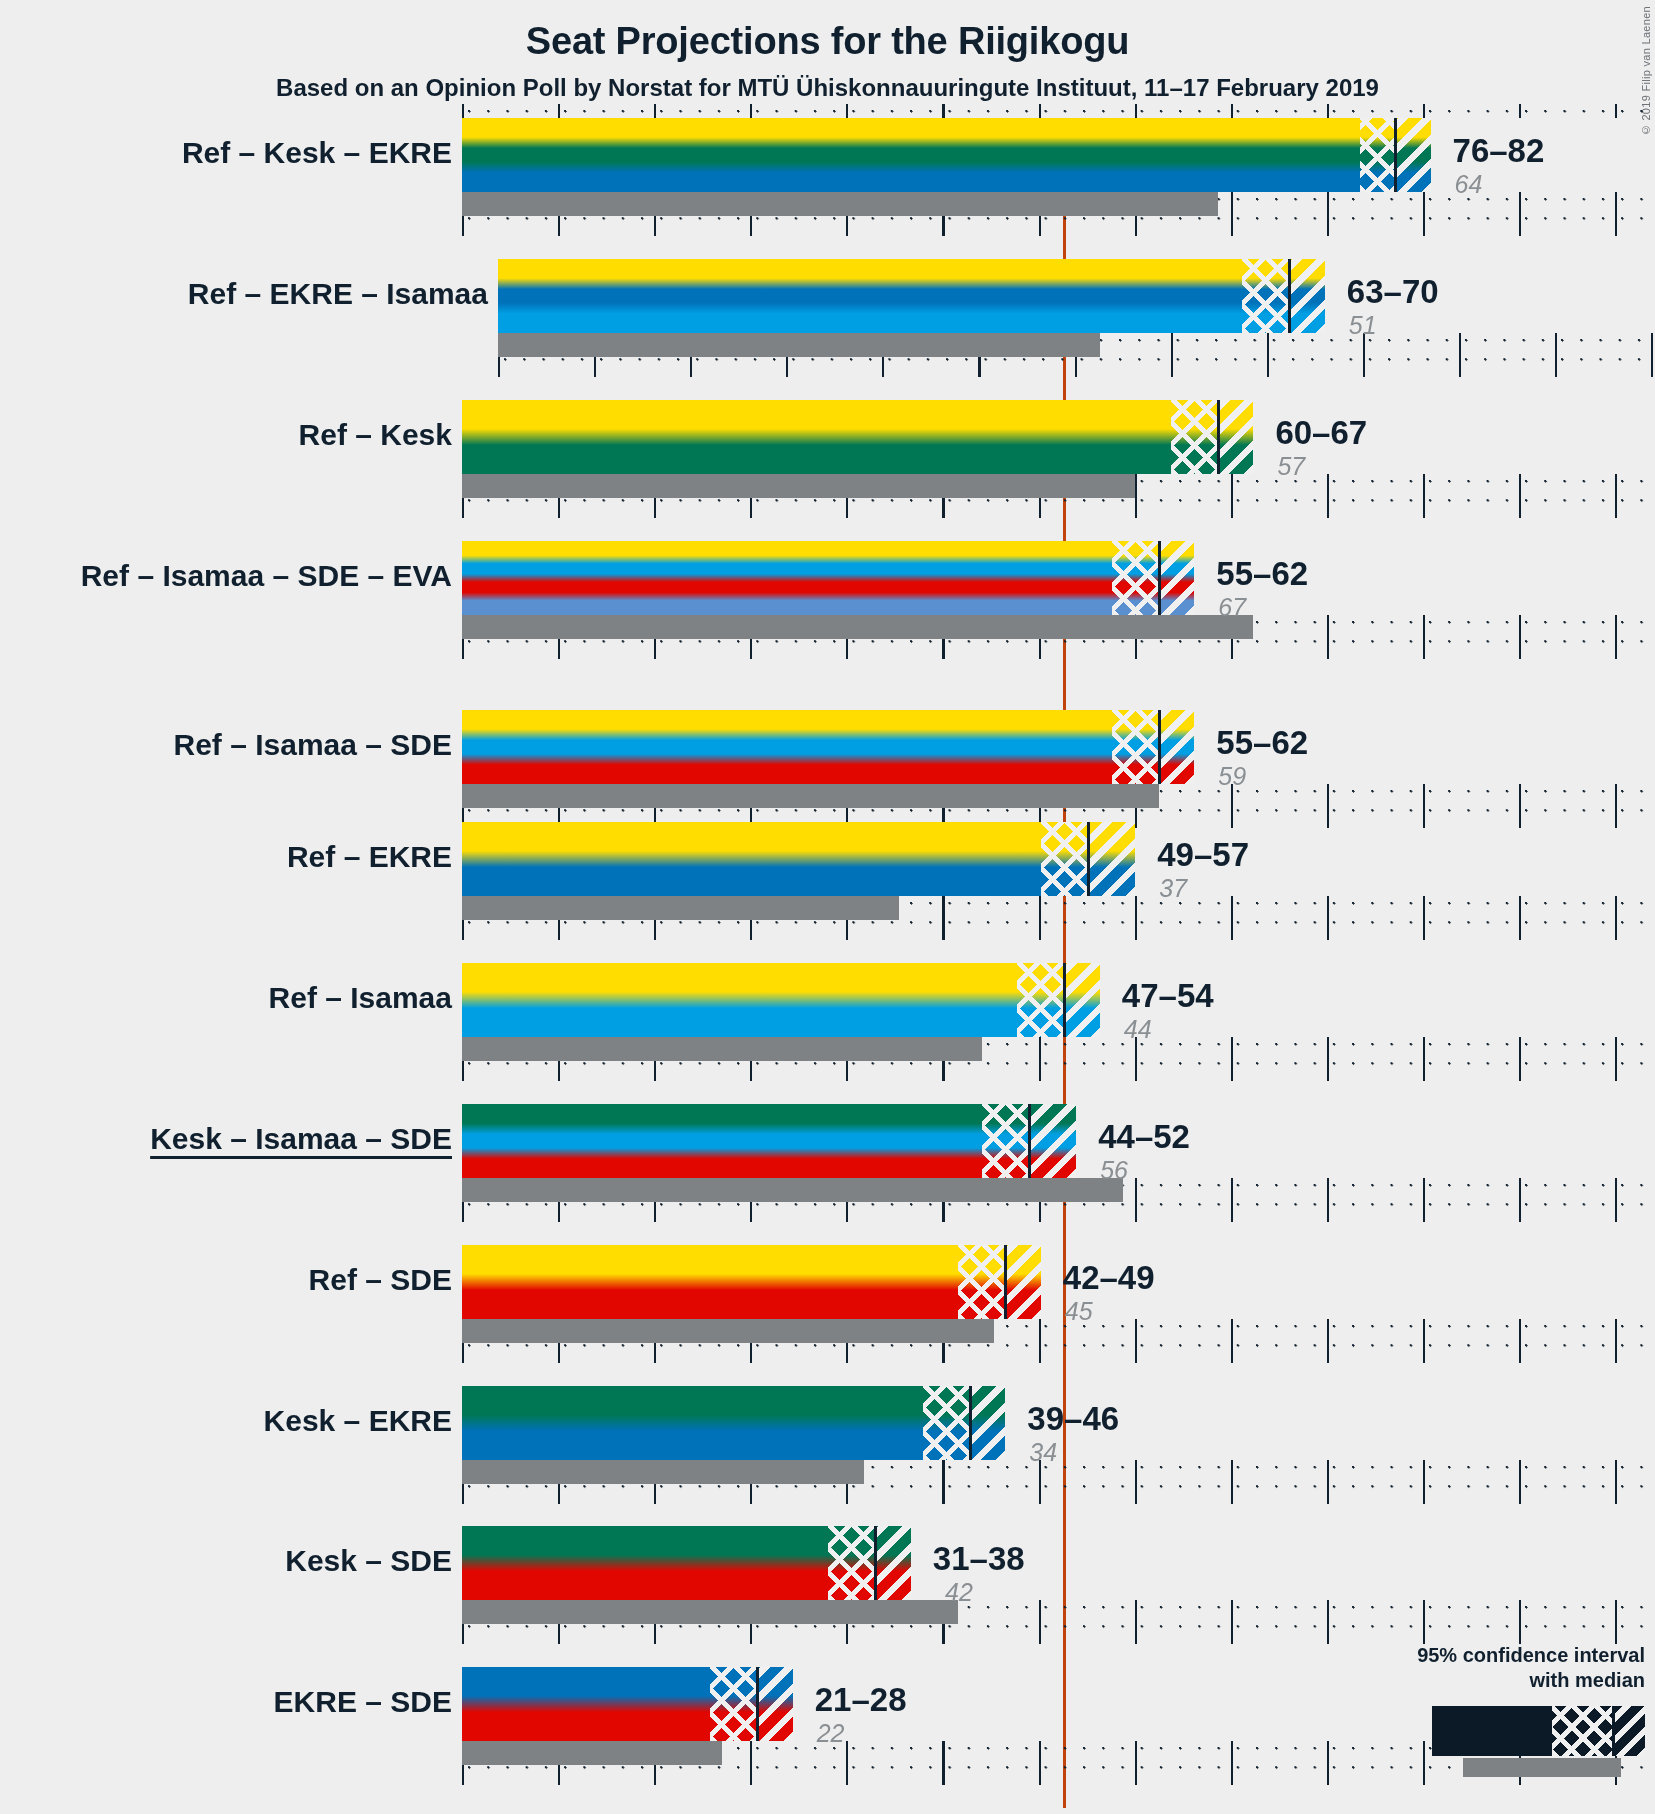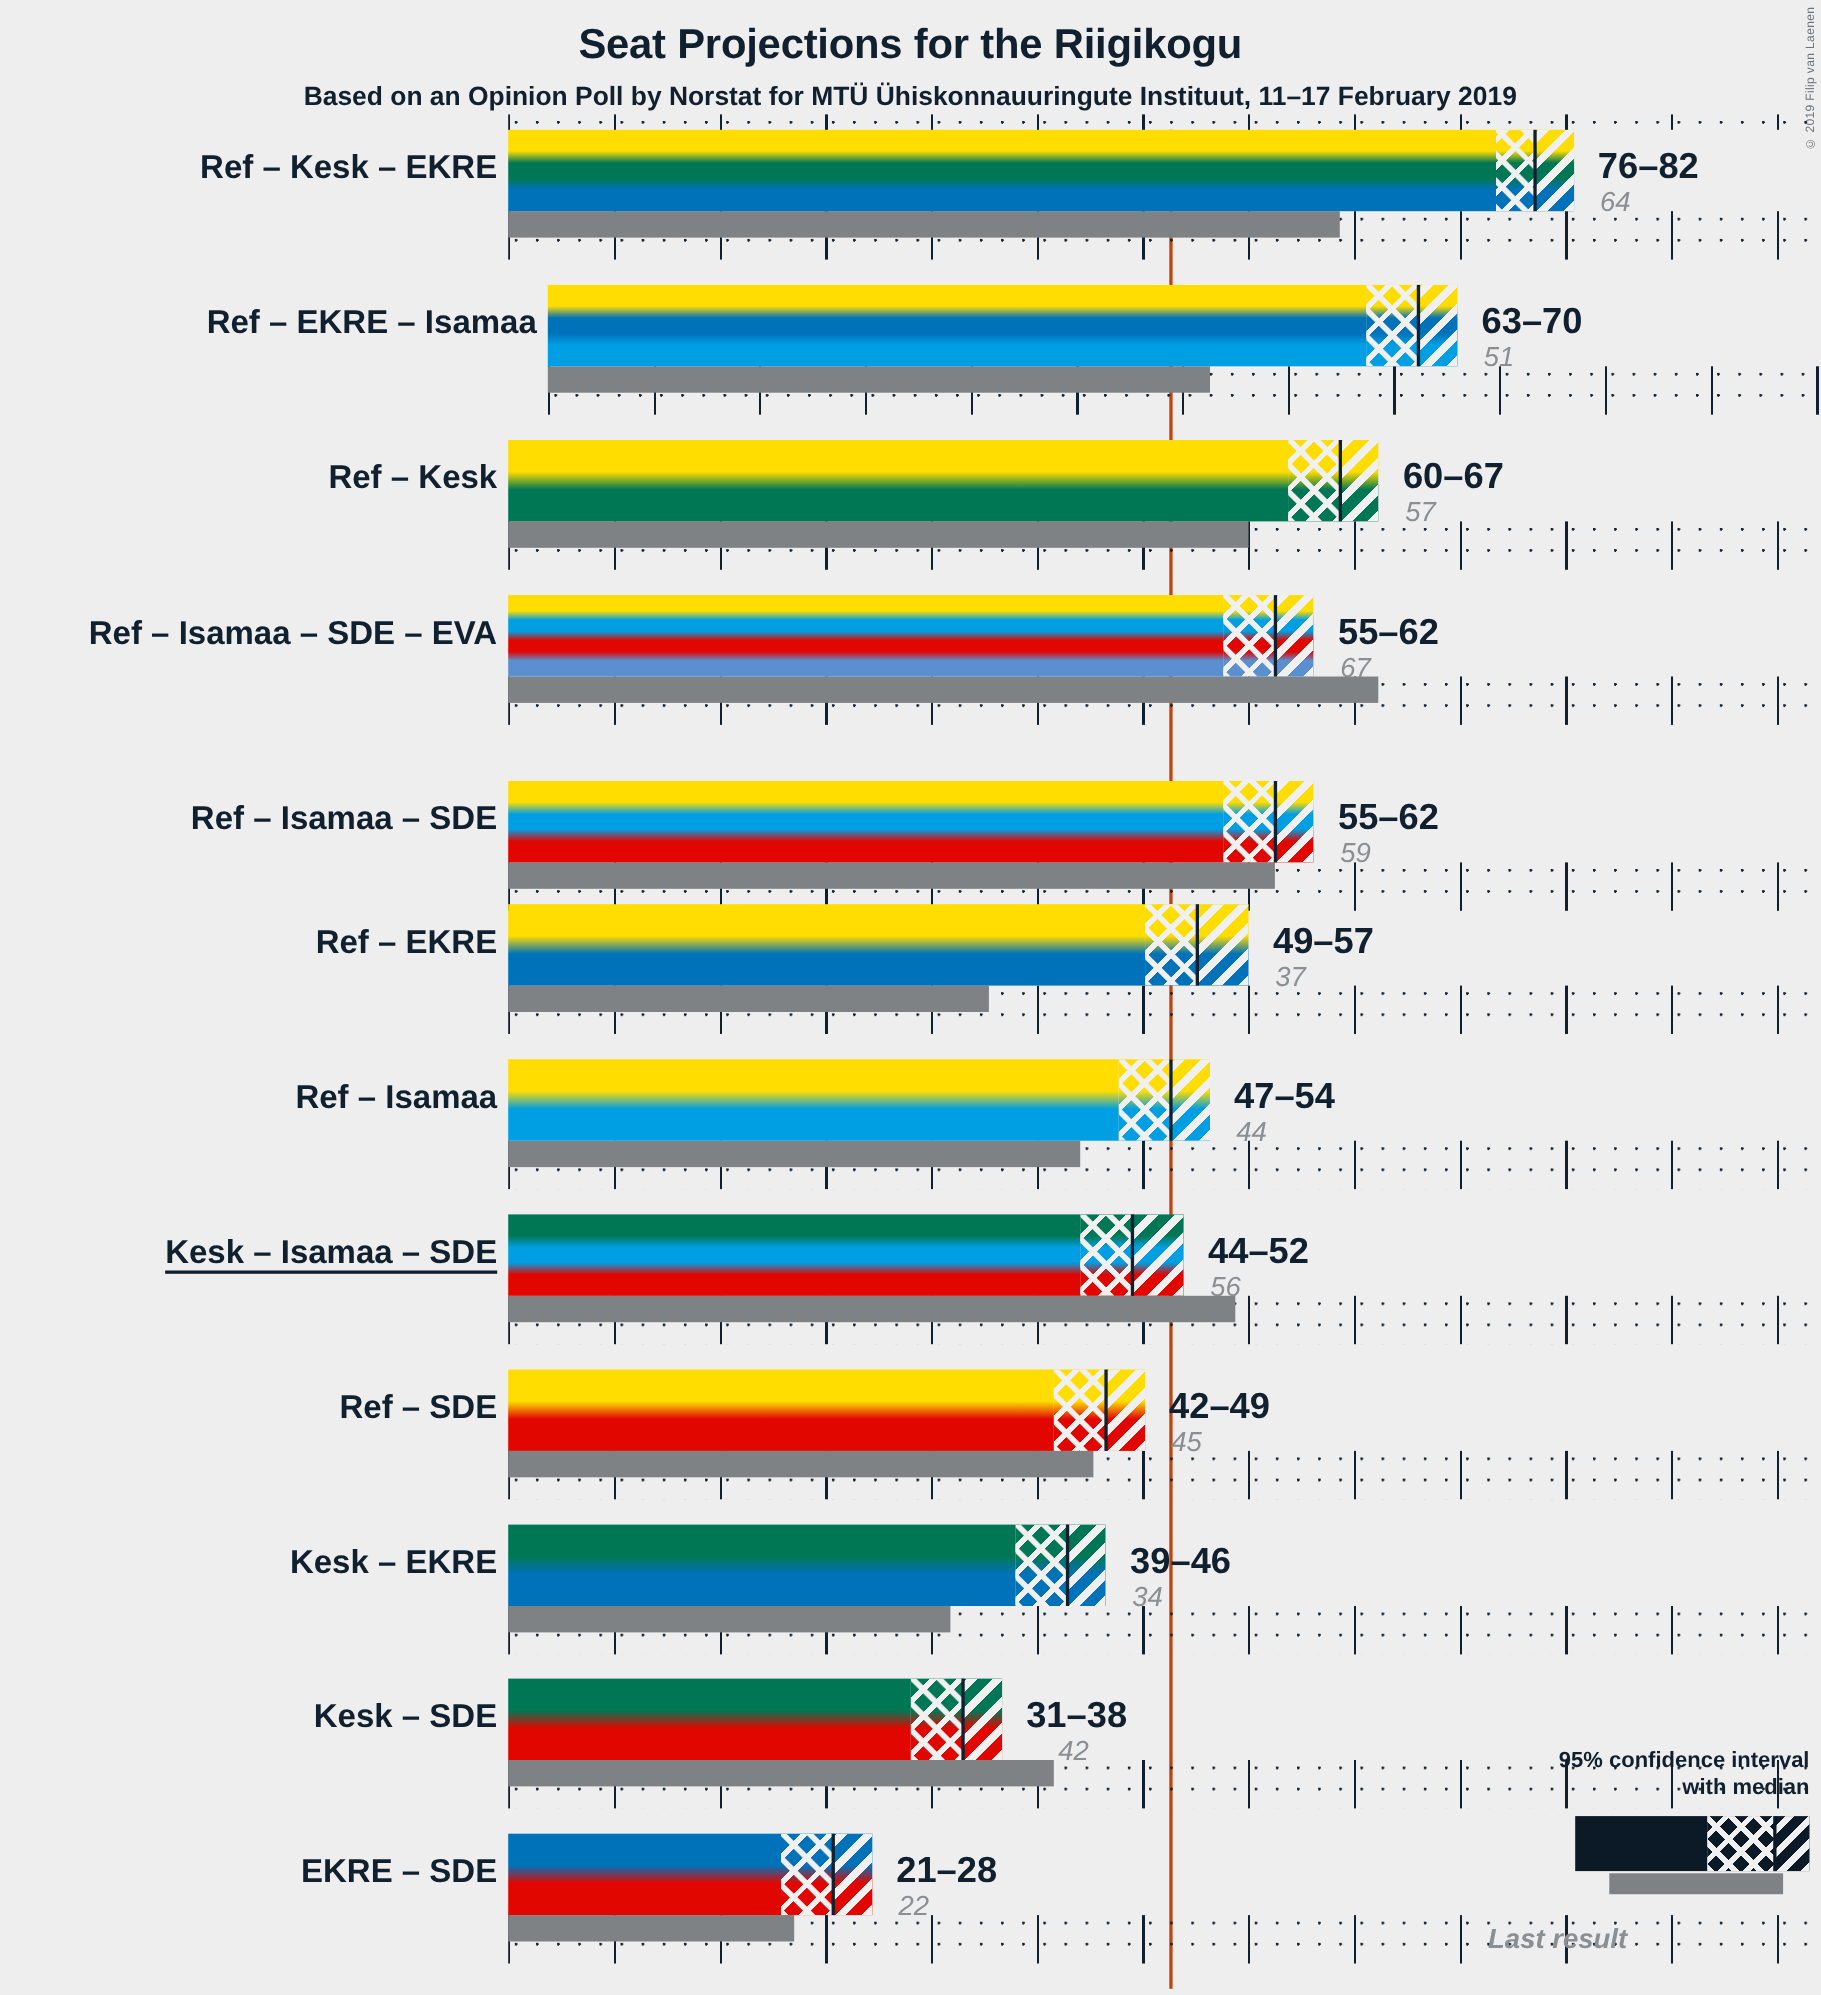--- a/index.html
+++ b/index.html
@@ -371,21 +371,21 @@
           <div class="bar-cross" style="left: 366.168px; width: 47.2475px; background: linear-gradient(rgb(0, 119, 84) 11%, rgb(0, 119, 84) 39%, rgb(225, 6, 0) 61%, rgb(225, 6, 0) 89%); height: 100%;">
             <div class="cross-overlay"></div>
           </div>
           <div class="bar-diag" style="left: 413.416px; width: 35.4356px; background: linear-gradient(rgb(0, 119, 84) 11%, rgb(0, 119, 84) 39%, rgb(225, 6, 0) 61%, rgb(225, 6, 0) 89%); height: 100%;">
             <div class="diag-overlay"></div>
           </div>
           <div class="median-rule" style="left: 412.416px;"></div>
         </div>
         <div class="row-label" style="top: 20px;">Kesk – SDE</div>
         <div class="ci-label" style="left: 470.851px; top: 16px;">31–38</div>
-        <div class="last-label" style="left: 500px; top: 54px;">42</div>
+        <div class="last-label" style="left: 483px; top: 54px;">42</div>
       </div>
       <div class="row" style="top: 1549.17px; height: 140.833px; padding-left: 28px;">
         <div class="grid-band" style="top: 74px; height: 44px;"></div>
         <div class="grid-rules" style="top: 74px; height: 44px;"></div>
         <div class="last-bar" style="left: 0px; top: 74px; width: 259.861px; background: rgb(126, 130, 133);"></div>
         <div class="bar-wrap" style="top: 0px; height: 74px; width: 330.733px;">
           <div class="bar-solid" style="left: 0px; width: 248.05px; background: linear-gradient(rgb(0, 114, 186) 11%, rgb(0, 114, 186) 39%, rgb(225, 6, 0) 61%, rgb(225, 6, 0) 89%); height: 100%;"></div>
           <div class="bar-cross" style="left: 248.05px; width: 47.2475px; background: linear-gradient(rgb(0, 114, 186) 11%, rgb(0, 114, 186) 39%, rgb(225, 6, 0) 61%, rgb(225, 6, 0) 89%); height: 100%;">
             <div class="cross-overlay"></div>
           </div>
@@ -414,14 +414,13 @@
         <div class="cross-overlay"></div>
       </div>
     <div id="legend-diag">
         <div class="diag-overlay"></div>
       </div>
     <div id="legend-median"></div>
   </div>
   <div style="position:relative;height:22px;">
     <div id="legend-last"></div>
   </div>
-  <div id="legend-last-label">Last result</div>
 </div>
 
 </body></html>

